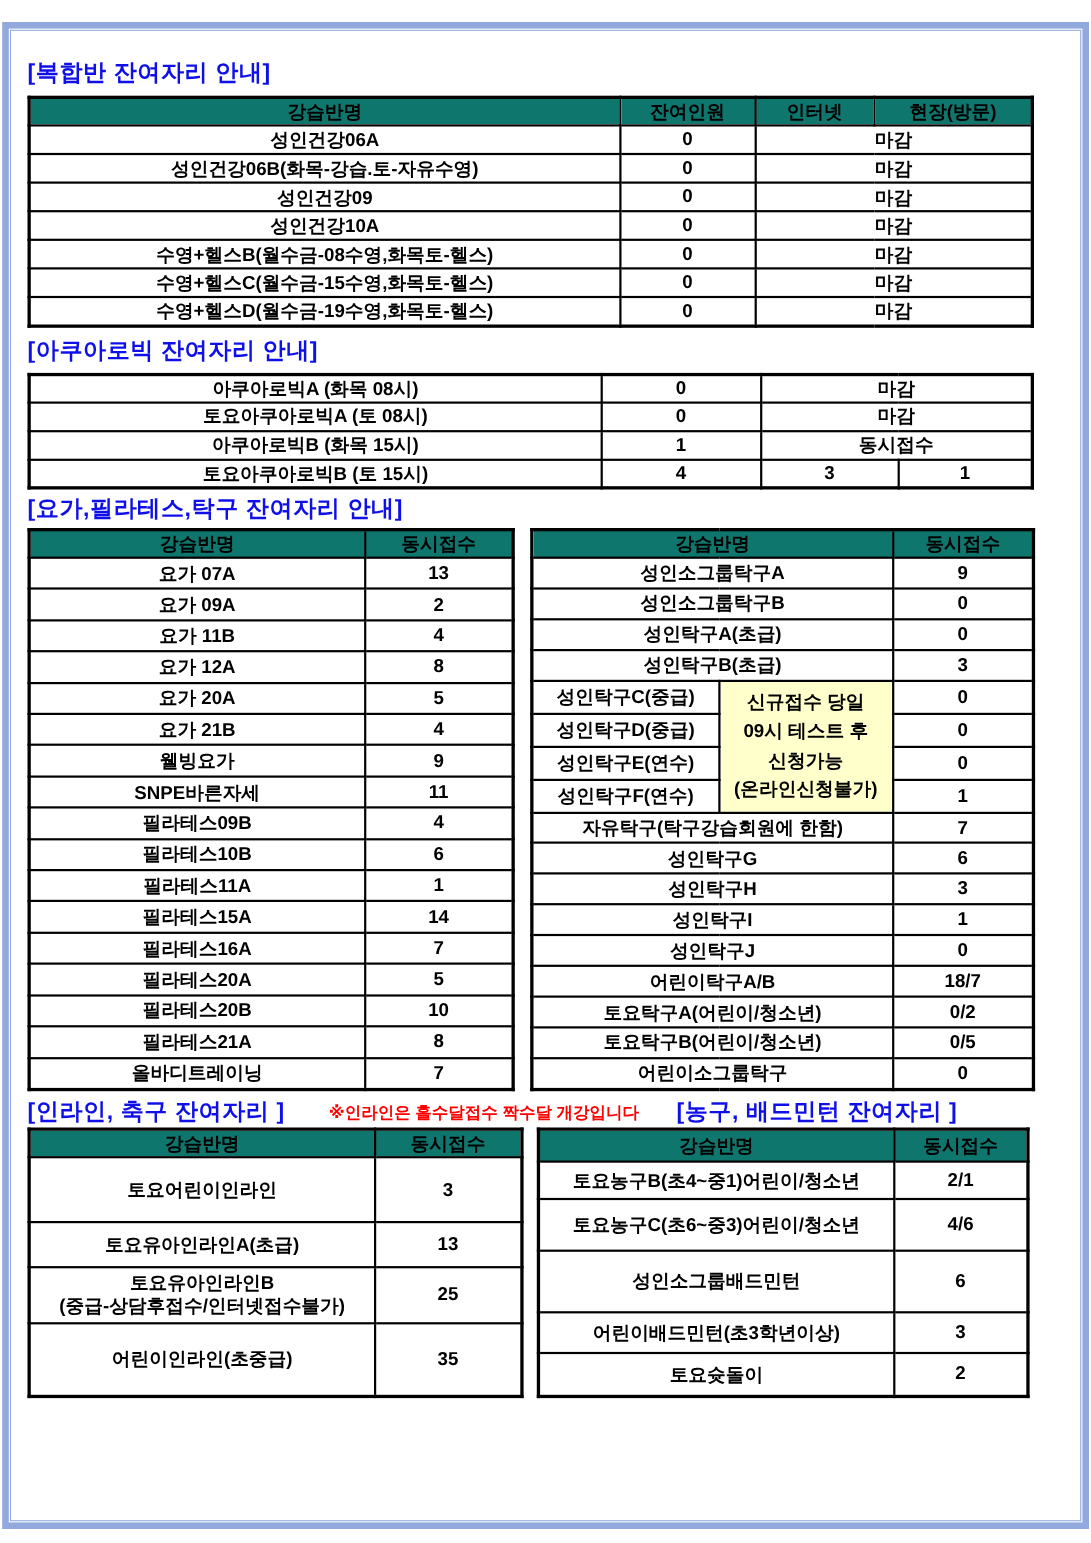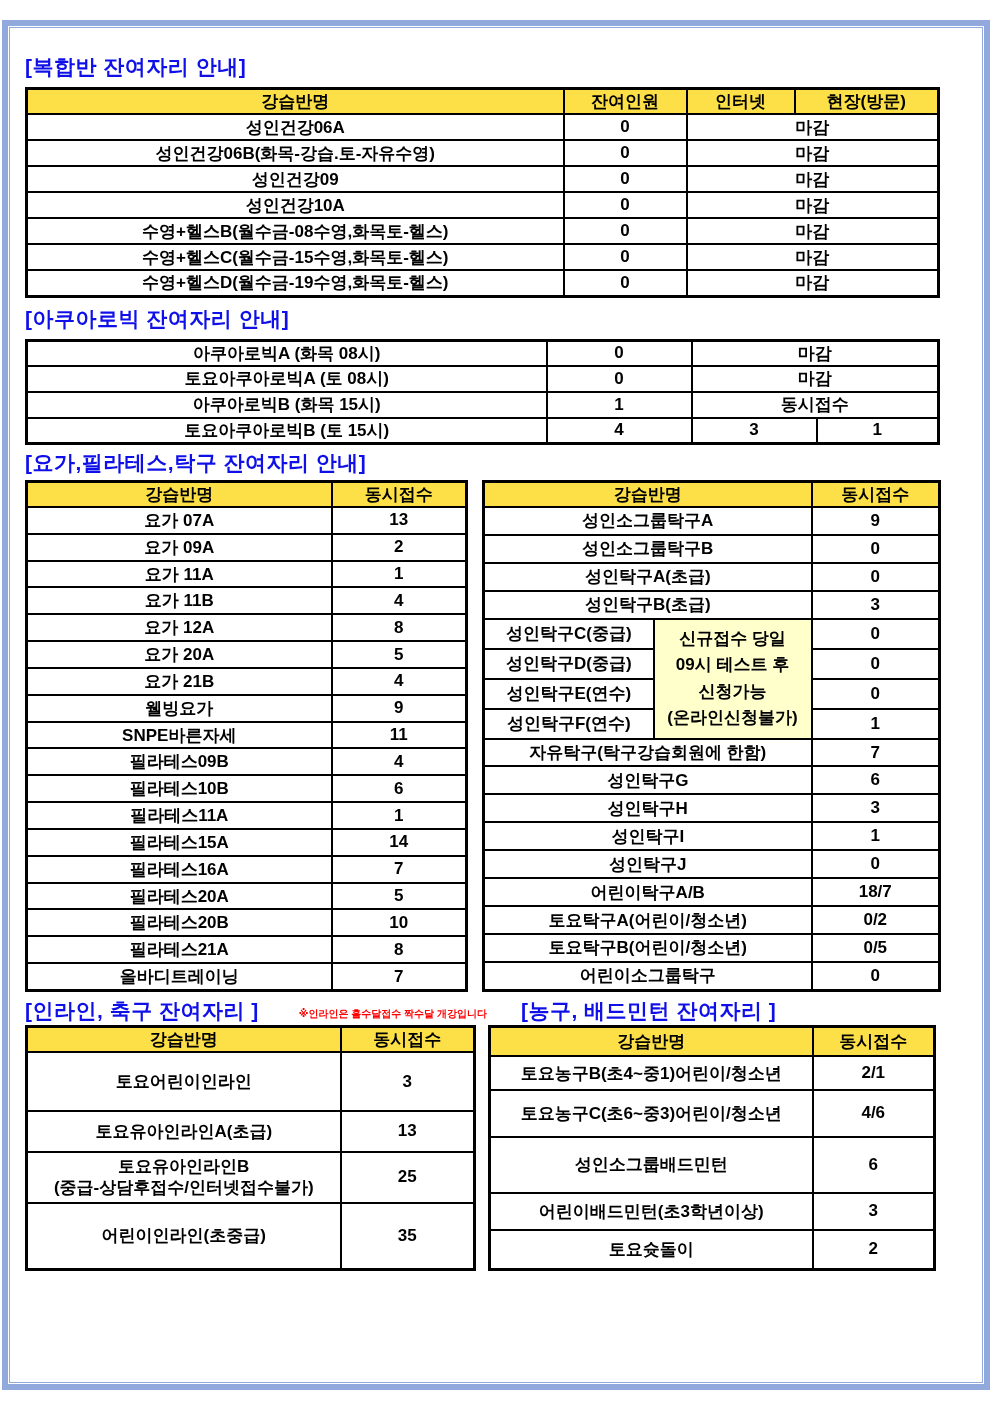--- a/index.html
+++ b/index.html
@@ -16,33 +16,33 @@
   .sec-title {
     color:#0f0fe8; font-size:21px; font-weight:800; letter-spacing:0.5px;
     line-height:25px; margin:0 0 8px 0; white-space:nowrap;
   }
 
   table.t { border-collapse:collapse; table-layout:fixed; border:3px solid #000; }
   .t td, .t th {
     border:2px solid #000; text-align:center; vertical-align:middle;
     padding:0 2px; font-size:17px; font-weight:700; color:#000; overflow:hidden;
   }
-  .t th { background:#fde047; font-weight:700; }
+  .t th { background:#0f766e; font-weight:700; }
 
   .red { color:#ff0000; }
   .pre { white-space:pre-line; line-height:1.25; }
   .note-cell {
     background:#ffffcc; color:#2233cc; font-size:15px; font-weight:700;
     white-space:pre-line; line-height:1.55;
   }
   .sec3-wrap { display:flex; gap:14px; margin:0; }
   .sec4-wrap { display:flex; gap:12px; margin:0; }
 
   .title4-row { display:flex; align-items:flex-end; margin:6px 0 2px 0;gap:34px; }
-  .notice-red { color:#ff0000; font-size:10px; font-weight:700; margin:0 0 2px 6px; white-space:nowrap; }
+  .notice-red { color:#ff0000; font-size:15px; font-weight:700; margin:0 0 2px 6px; white-space:nowrap; }
   .title4-right { margin-left:auto; }
 
   .mt1 { margin-top:8px; }
   .mt2 { margin-top:5px; }
 </style>
 </head>
 <body>
 
 <div class="frame-outer">
   <div class="frame-inner"></div>
@@ -154,24 +154,20 @@
       </tr>
       <tr>
             <td>요가 07A</td>
             <td>13</td>
           </tr>
       <tr>
             <td>요가 09A</td>
             <td>2</td>
           </tr>
       <tr>
-            <td>요가 11A</td>
-            <td>1</td>
-          </tr>
-      <tr>
             <td>요가 11B</td>
             <td>4</td>
           </tr>
       <tr>
             <td>요가 12A</td>
             <td>8</td>
           </tr>
       <tr>
             <td>요가 20A</td>
             <td>5</td>

